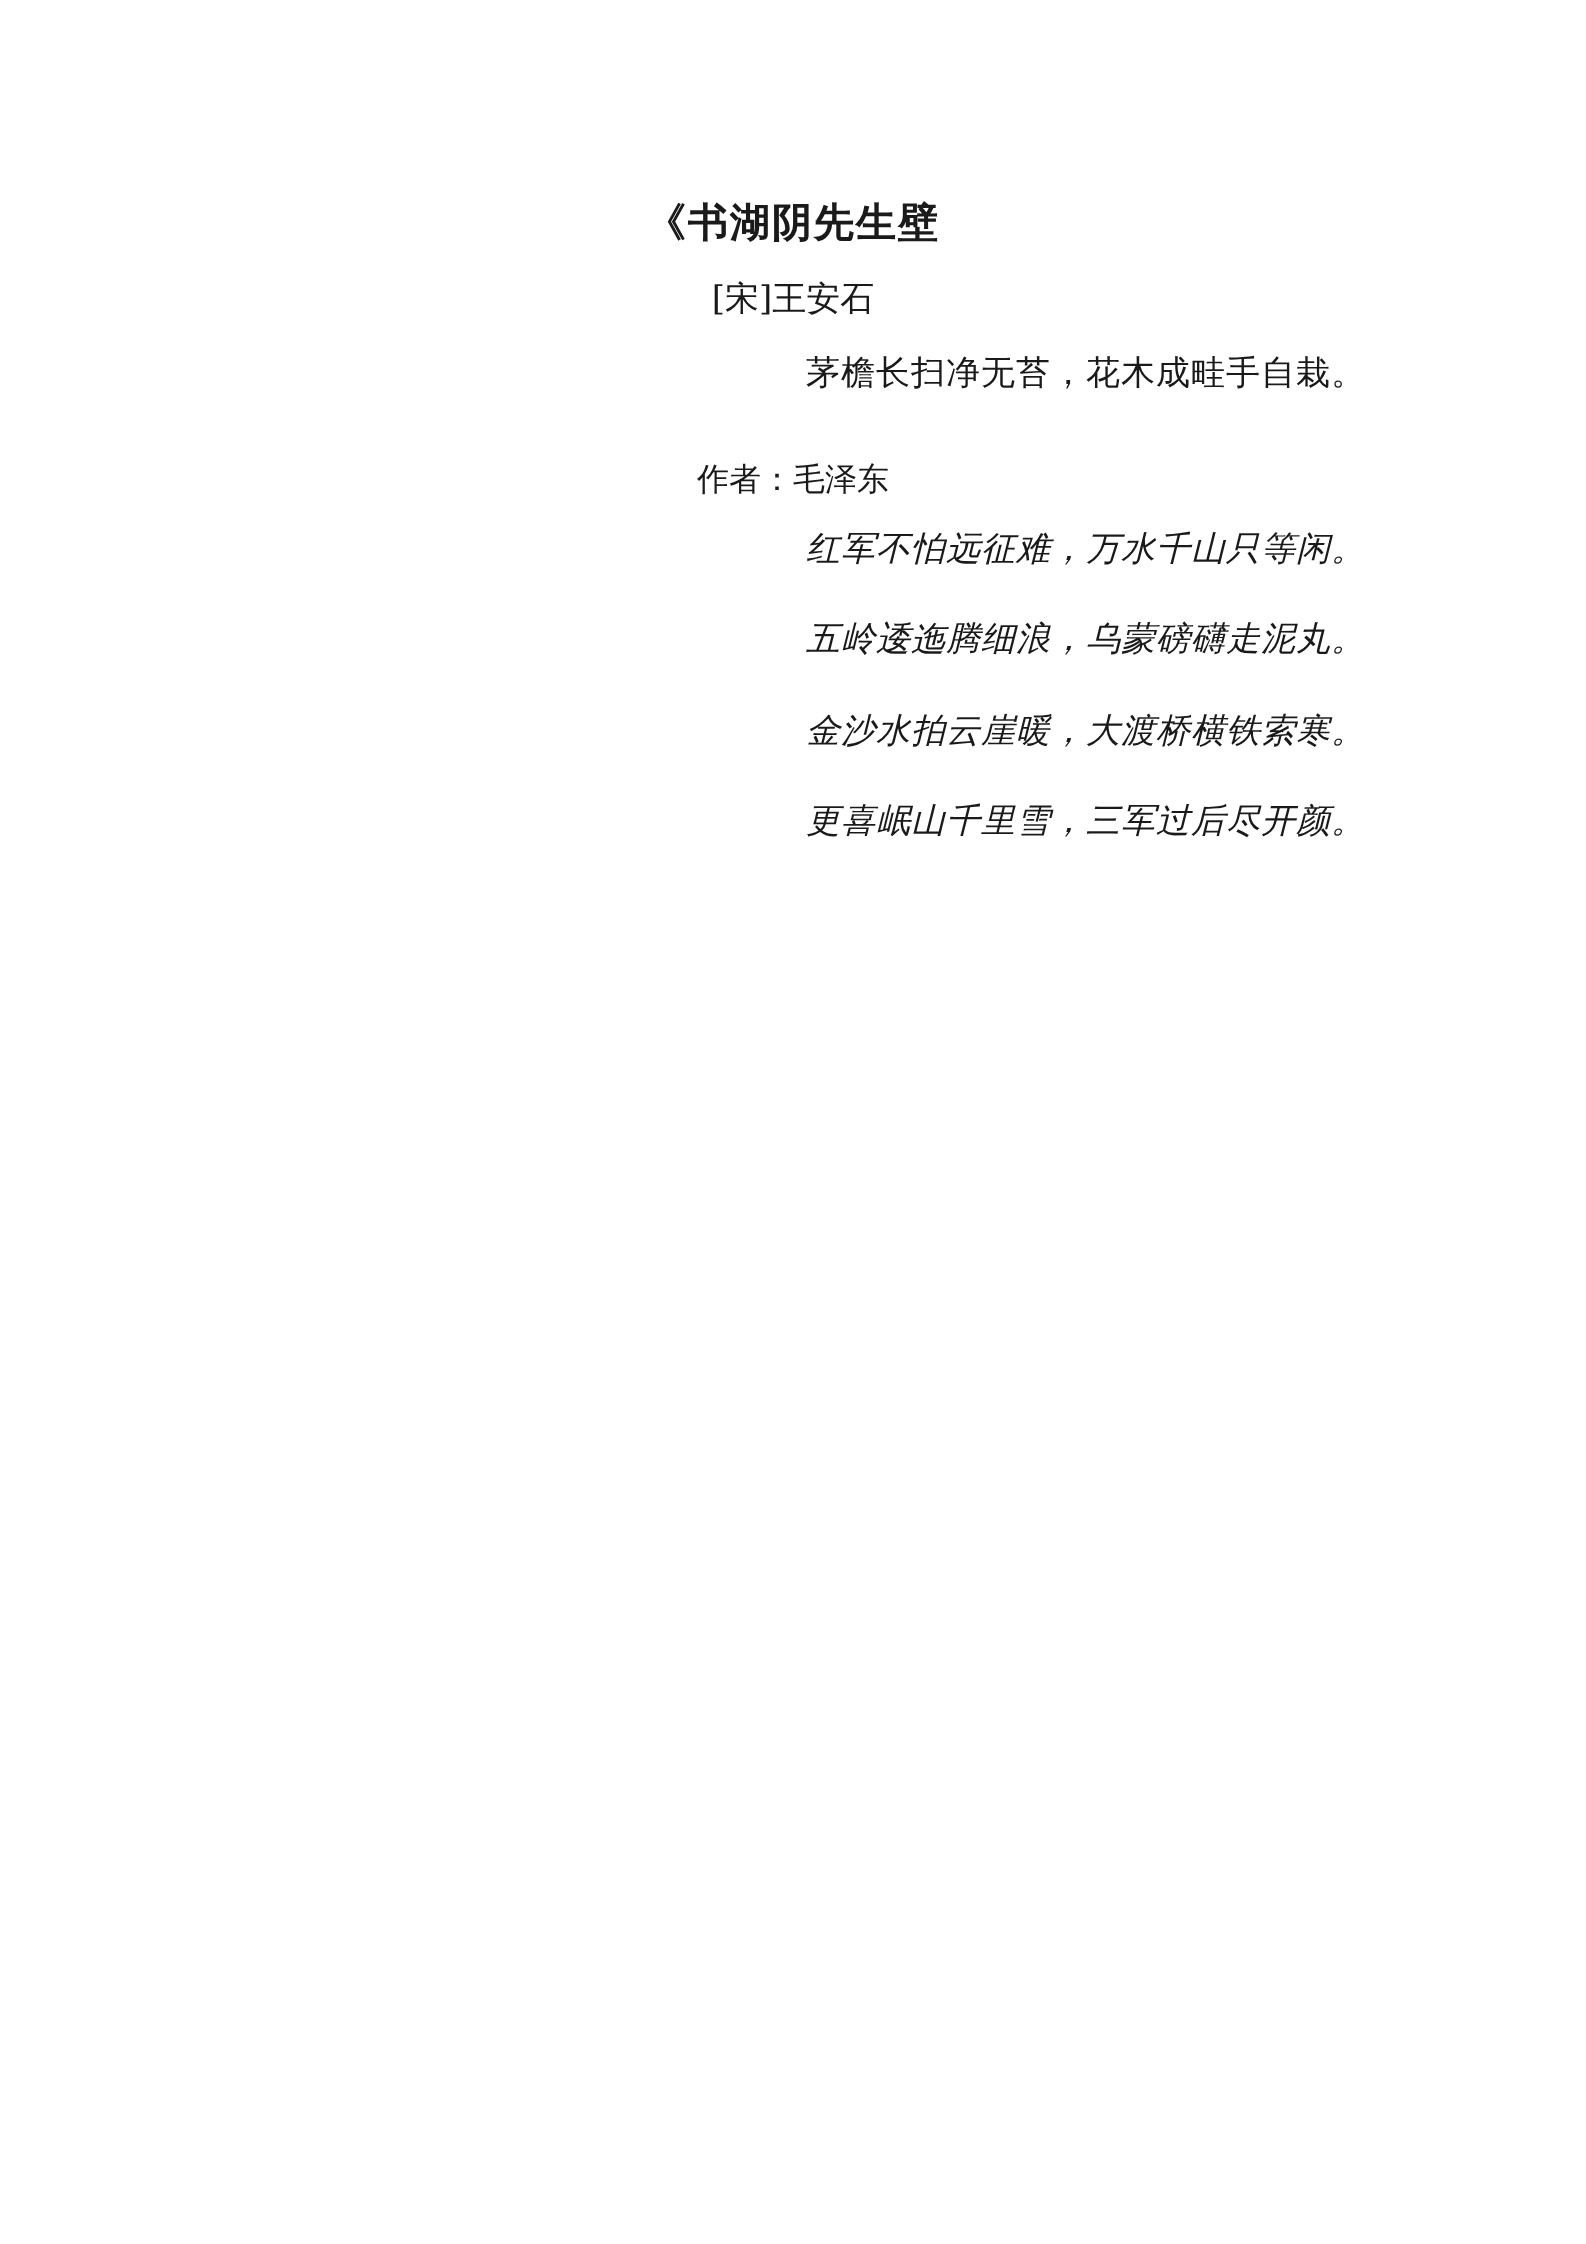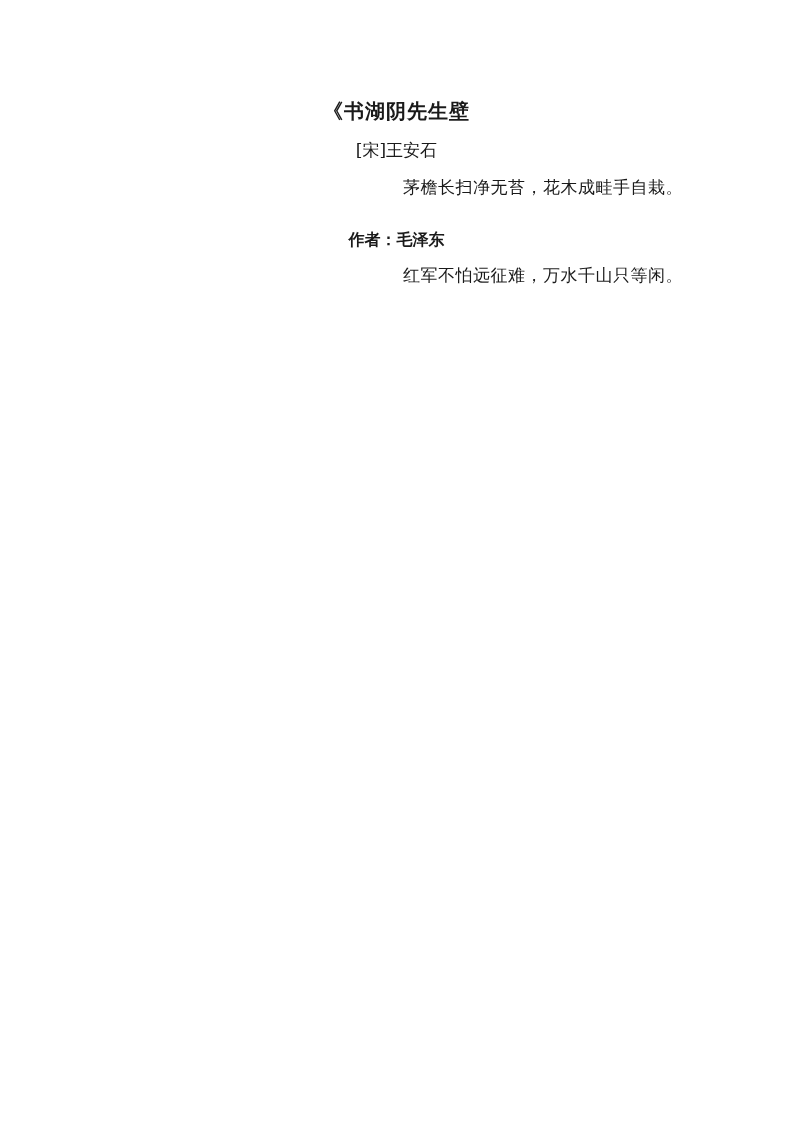--- a/index.html
+++ b/index.html
@@ -44,34 +44,37 @@
   .poem-line {
     text-align: right;
     font-size: 17px;
     line-height: 1.55;
     margin: 0 0 15px 0;
     letter-spacing: 0.5px;
   }
   .poem-block-1 .poem-title { margin-top: 0; }
   .poem-block-2 { margin-top: 10px; }
   .poem-block-2 .poem-title { font-size: 20px; }
-  .poem-block-2 .poem-author { font-size: 16px; margin-top: 28px; font-weight: bold; }
-  .poem-block-2 .poem-line { margin-bottom: 19px; }
+  .poem-block-2 .poem-author { font-size: 16px; margin-top: 28px; }
+  .poem-block-2 .poem-line { margin-bottom: 19px; font-style: italic; }
 </style>
 </head>
 <body>
 
 <div class="page">
   <div class="doc">
 
     <div class="poem poem-block-1">
       <h1 class="poem-title">《书湖阴先生壁</h1>
       <div class="poem-author">[宋]王安石</div>
       <p class="poem-line">茅檐长扫净无苔，花木成畦手自栽。</p>
     </div>
 
     <div class="poem poem-block-2">
       <div class="poem-author">作者：毛泽东</div>
       <p class="poem-line">红军不怕远征难，万水千山只等闲。</p>
+      <p class="poem-line">五岭逶迤腾细浪，乌蒙磅礴走泥丸。</p>
+      <p class="poem-line">金沙水拍云崖暖，大渡桥横铁索寒。</p>
+      <p class="poem-line">更喜岷山千里雪，三军过后尽开颜。</p>
     </div>
 
   </div>
 </div>
 
 </body></html>

